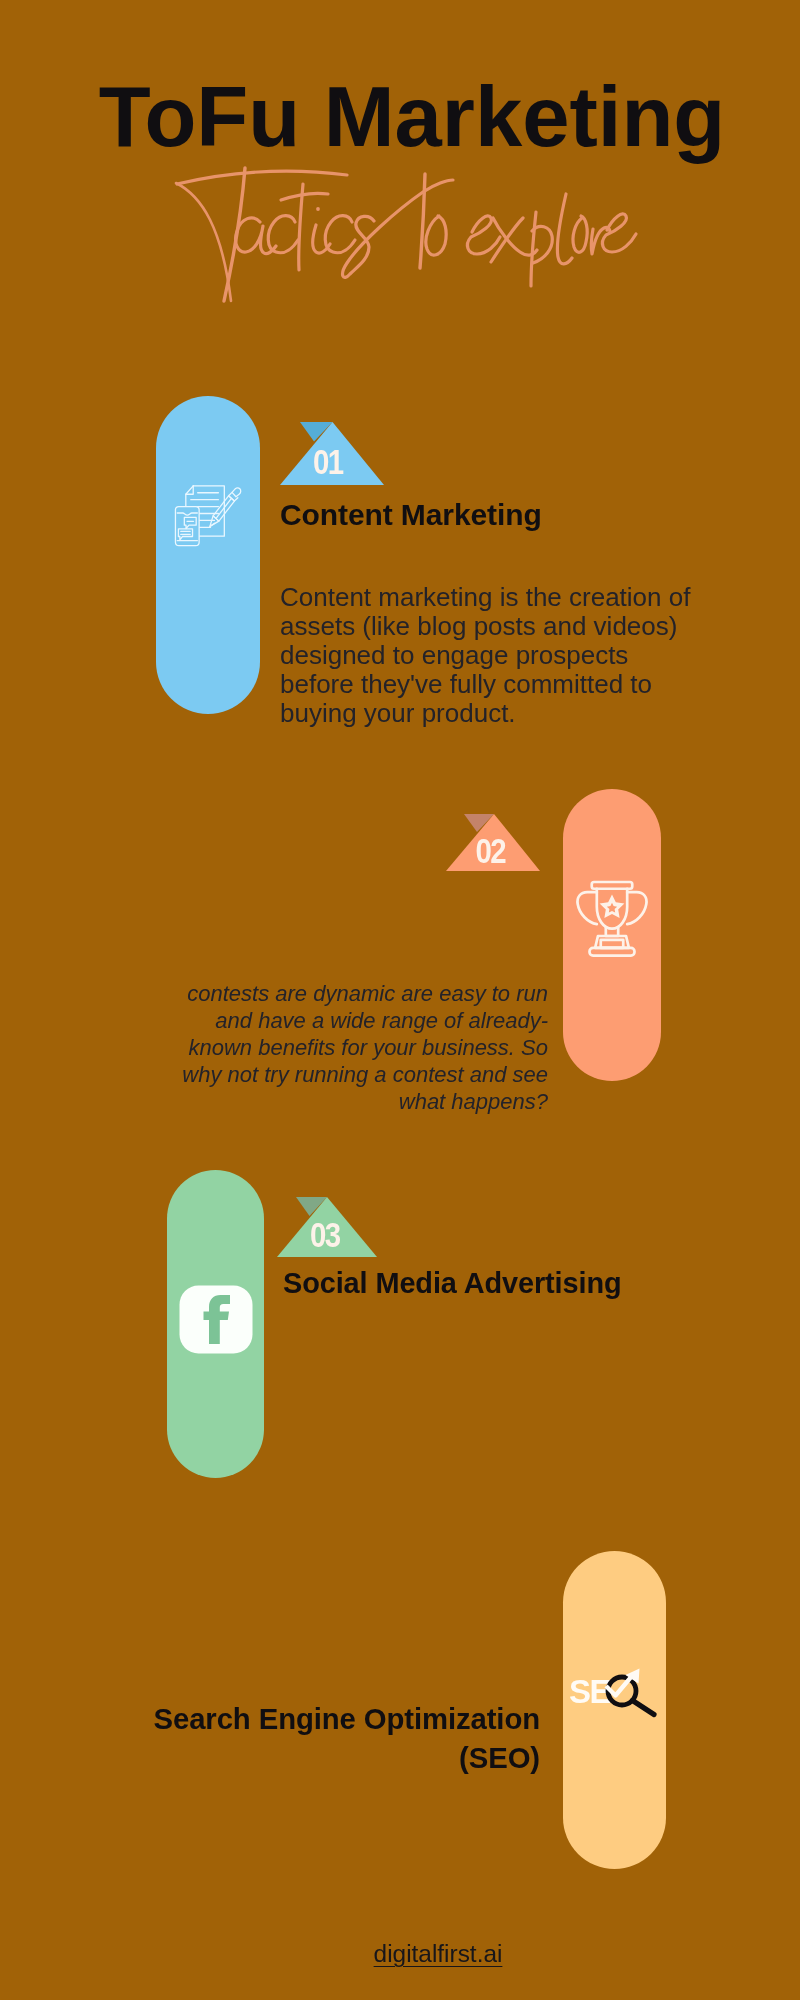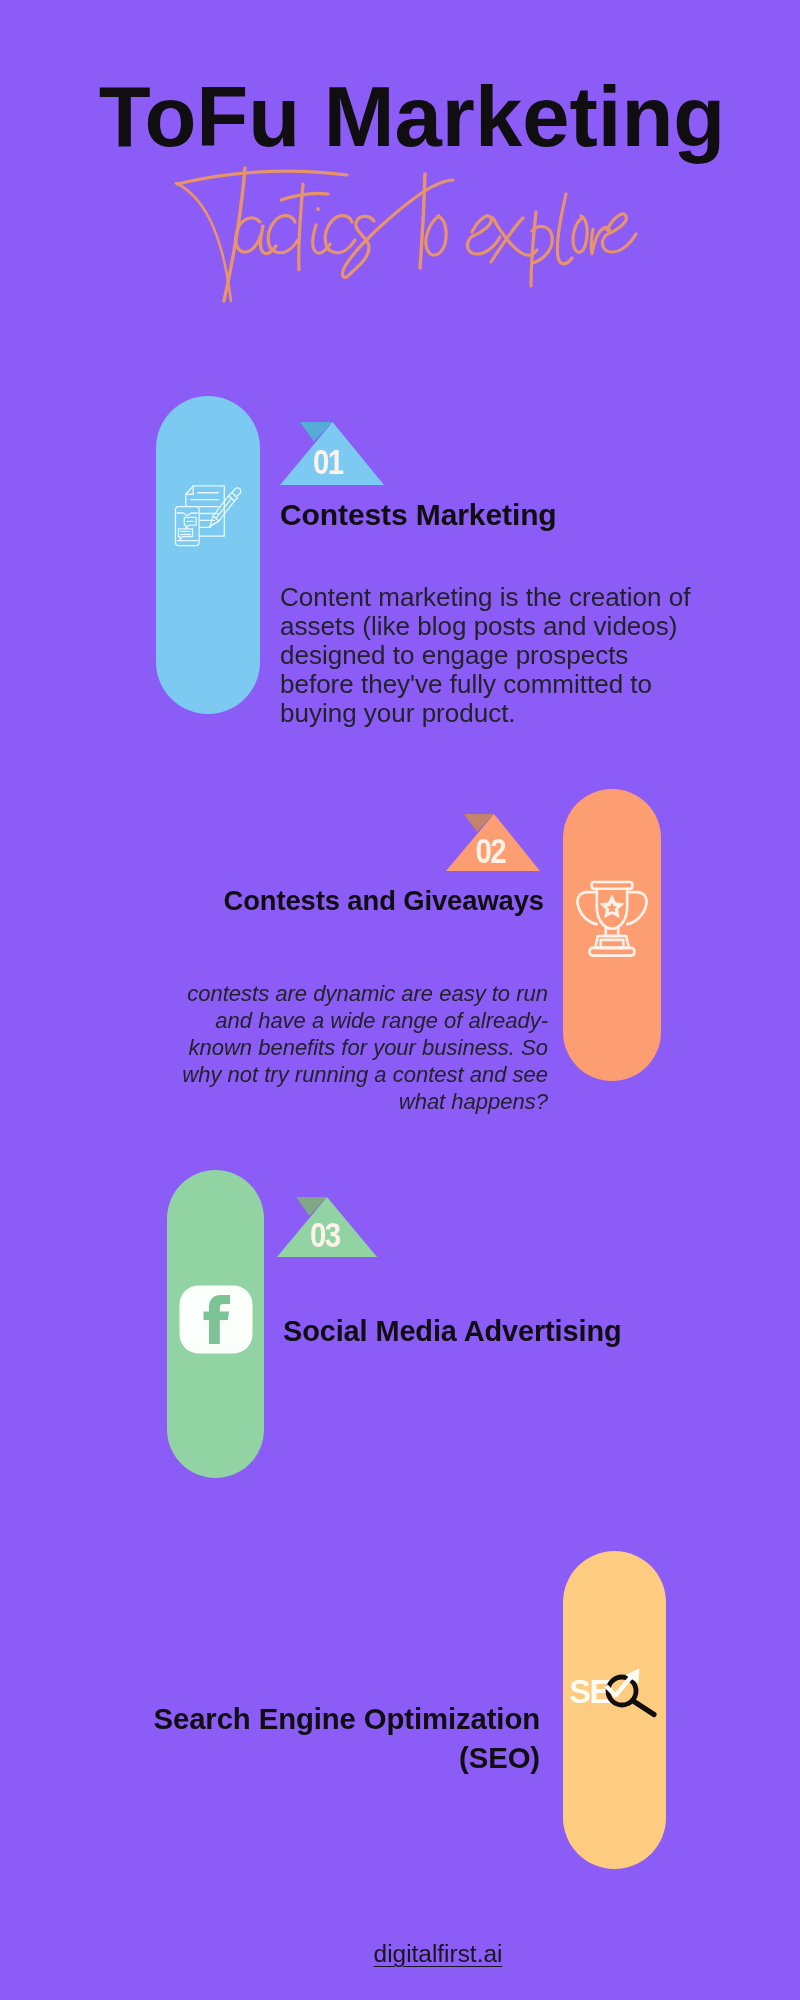--- a/index.html
+++ b/index.html
@@ -2,21 +2,21 @@
 <html><head>
 <meta charset="utf-8">
 <style>
   html, body { margin:0; padding:0; }
   body {
     width:800px; height:2000px; position:relative; overflow:hidden;
     background:#FDF2E9;
     font-family:"Liberation Sans", sans-serif;
     -webkit-font-smoothing:antialiased;
   }
-  .page { position:relative; width:800px; height:2000px; background:#8b5cf6; overflow:hidden; }
+  .page { position:relative; width:800px; height:2000px; background:#a16207; overflow:hidden; }
 
   
   .title {
     position:absolute; left:12px; top:70px; width:800px; text-align:center;
     font-size:85px; font-weight:bold; color:#100E11; letter-spacing:0px;
     line-height:1.1;
   }
   .subtitle { position:absolute; left:0; top:0px; width:800px; height:320px; }
 
   
@@ -143,21 +143,21 @@
   </div>
 
   <div class="badge" style="left:278px; top:421px; width:107px; height:65px;">
     <svg width="107" height="65" viewBox="0 0 107 65">
       <path d="M22 1 L54.5 1 L36 20.5 Z" fill="#55ADD7"></path>
       <path d="M54.5 1 L106 64 L2 64 Z" fill="#7CCAF2"></path>
     </svg>
     <div class="num" style="top:21px; left:-3px;">01</div>
   </div>
 
-  <div class="s-head ta-left" style="left:280px; top:497px; width:420px;">Contests Marketing</div>
+  <div class="s-head ta-left" style="left:280px; top:497px; width:420px;">Content Marketing</div>
   <div class="s-body ta-left" style="left:280px; top:583px; width:376px;">Content marketing is the creation of<br>assets (like blog posts and videos)<br>designed to engage prospects<br>before they've fully committed to<br>buying your product.</div>
 
   <div class="pill" style="left:563px; top:789px; width:98px; height:292px; background:#FD9D72;"></div>
 
   <div class="icon" style="left:562px; top:873px; width:100px; height:90px;">
     <svg width="100" height="90" viewBox="0 0 80 80">
       <g fill="none" stroke="#FDF2E9" stroke-width="2.4" stroke-linecap="round" stroke-linejoin="round">
         <rect x="22" y="8" width="36" height="6" rx="2"></rect>
         <path d="M26.5 14 L26.5 30 C 26.5 41, 32.5 49.5, 40 49.5 C 47.5 49.5, 53.5 41, 53.5 30 L53.5 14"></path>
         <path d="M26.5 17 L18 17 C 12 17, 8.5 21.5, 9.5 27.5 C 11 36.5, 18.5 44, 26.5 45.5"></path>
@@ -173,41 +173,40 @@
   </div>
 
   <div class="badge" style="left:445px; top:813px; width:96px; height:59px;">
     <svg width="96" height="59" viewBox="0 0 96 59">
       <path d="M19 1 L49 1 L32 19 Z" fill="#C4836A"></path>
       <path d="M49 1 L95 58 L1 58 Z" fill="#FD9D72"></path>
     </svg>
     <div class="num" style="top:18px; left:-2px;">02</div>
   </div>
 
-  <div class="s-head ta-right" style="right:256px; top:884px; font-size:27.4px;">Contests and Giveaways</div>
   <div class="s-body ta-right" style="right:252px; top:980px; font-size:22px; line-height:27px;font-style:italic;">contests are dynamic are easy to run<br>and have a wide range of already-<br>known benefits for your business. So<br>why not try running a contest and see<br>what happens?</div>
 
   <div class="pill" style="left:167px; top:1170px; width:97px; height:308px; background:#92D3A3;"></div>
 
   <div class="icon" style="left:179px; top:1285px; width:74px; height:69px;">
     <svg width="74" height="69" viewBox="0 0 74 69">
       <rect x="0.5" y="0.5" width="73" height="68" rx="19" fill="#FBFFFB"></rect>
       <path fill="#7CC396" d="M51 10 L41.5 10 C 34.5 10, 30 14.5, 30 22 L30 26.5 L24.5 26.5 L24.5 35 L30 35 L30 59 L40.8 59 L40.8 35 L48.8 35 L50 26.5 L40.8 26.5 L40.8 22.5 C 40.8 20.2, 41.8 19, 44.3 19 L51 19 Z"></path>
     </svg>
   </div>
 
   <div class="badge" style="left:275px; top:1196px; width:103px; height:62px;">
     <svg width="103" height="62" viewBox="0 0 103 62">
       <path d="M21 1 L52 1 L34.5 20 Z" fill="#80A886"></path>
       <path d="M52 1 L102 61 L2 61 Z" fill="#92D3A3"></path>
     </svg>
     <div class="num" style="top:19px; left:-1px;">03</div>
   </div>
 
-  <div class="s-head ta-left" style="left:283px; top:1314px; font-size:28.9px;text-align:center;">Social Media Advertising</div>
+  <div class="s-head ta-left" style="left:283px; top:1266px; font-size:28.9px;text-align:center;">Social Media Advertising</div>
 
   <div class="pill" style="left:563px; top:1551px; width:103px; height:318px; background:#FECC81;"></div>
 
   <div class="icon" style="left:567px; top:1667px; width:108px; height:54px;">
     <svg width="108" height="54" viewBox="0 0 108 54">
       <text x="2" y="36" font-family="Liberation Sans, sans-serif" font-weight="bold" font-size="33" letter-spacing="-1.5" fill="#FFFBF5">SE</text>
       <circle cx="55" cy="24" r="14" fill="none" stroke="#100E11" stroke-width="4.8"></circle>
       <path d="M65.5 33.5 L87 47.5" stroke="#100E11" stroke-width="5.2" stroke-linecap="round" fill="none"></path>
       <path d="M39 19 L48.5 28.5 L64.5 9.5" fill="none" stroke="#FFFBF5" stroke-width="4.3" stroke-linejoin="round"></path>
       <path d="M72.5 1.5 L71.5 16.5 L58.5 8 Z" fill="#FFFBF5"></path>

